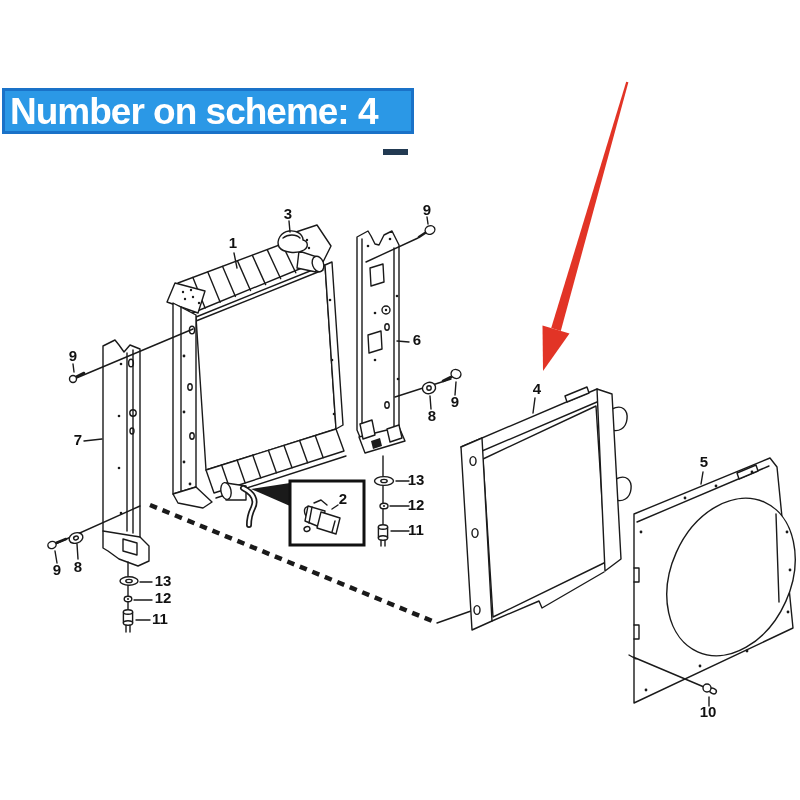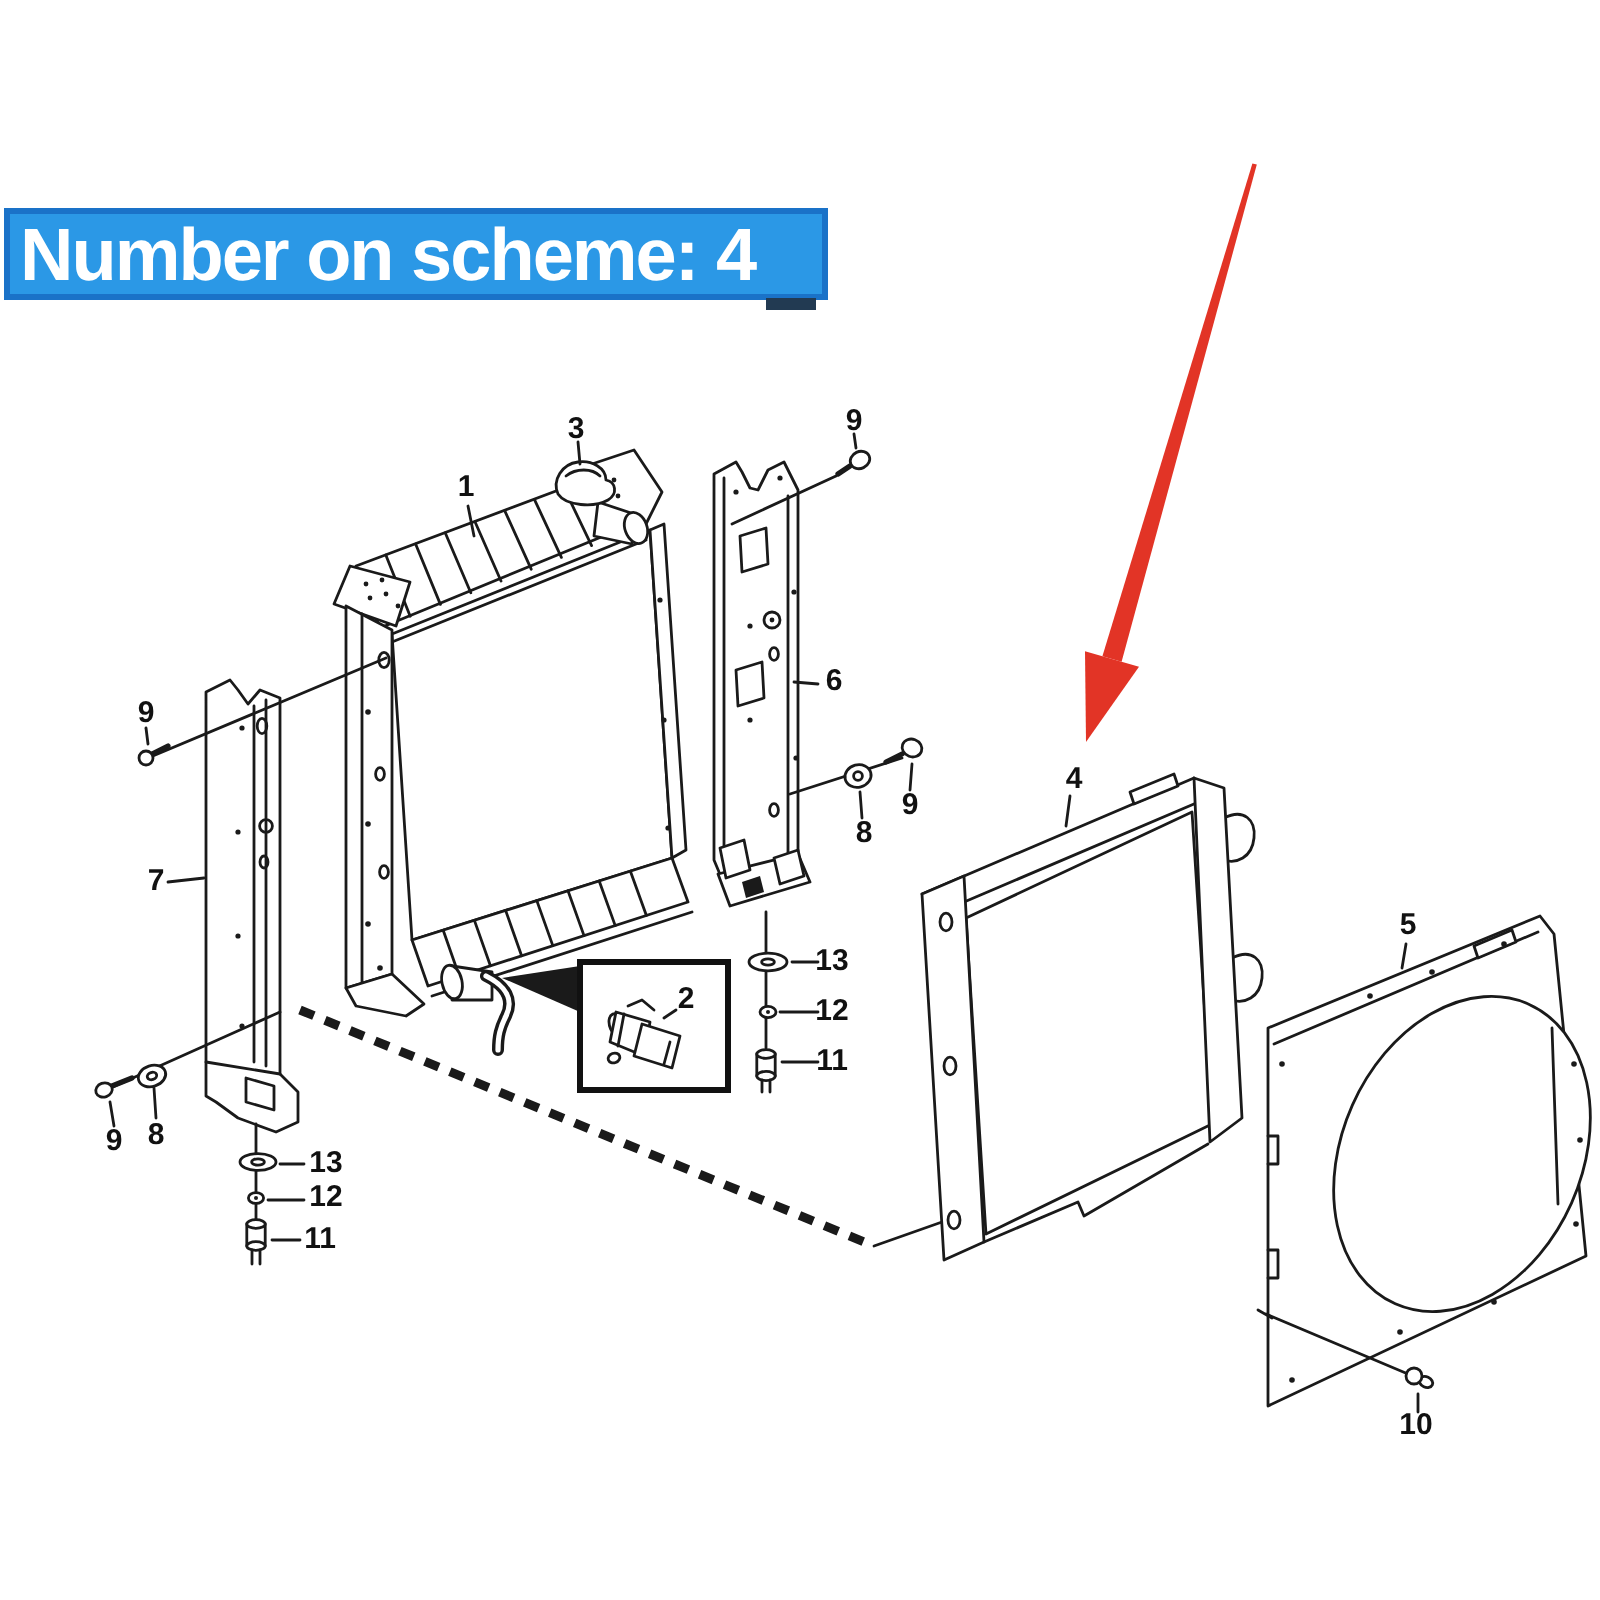--- a/index.html
+++ b/index.html
@@ -1,18 +1,18 @@
 <!DOCTYPE html>
 <html><head>
 <meta charset="utf-8">
 <style>
   html,body{margin:0;padding:0;background:#fff;}
   .stage{position:relative;width:800px;height:800px;background:#fff;overflow:hidden;
          font-family:"Liberation Sans",sans-serif;}
-  .banner{position:absolute;left:2px;top:104px;width:412px;height:46px;
+  .banner{position:absolute;left:2px;top:88px;width:412px;height:46px;
           display:flex;align-items:center;box-sizing:border-box;
           border:3px solid #1a72c8;background:#2b98e6;}
   .banner span{color:#fff;font-weight:bold;font-size:37px;line-height:1;
                padding-left:5px;white-space:nowrap;letter-spacing:-1px;}
   .underline-mark{position:absolute;left:383px;top:149px;width:25px;height:6px;background:#223a52;}
   svg{position:absolute;left:0;top:0;}
   .ln{stroke:#1a1a1a;stroke-width:1.4;fill:none;stroke-linejoin:round;stroke-linecap:round;}
   .fw{stroke:#1a1a1a;stroke-width:1.4;fill:#ffffff;stroke-linejoin:round;}
   .dk{fill:#1a1a1a;stroke:none;}
   .dot{fill:#1a1a1a;stroke:none;}

